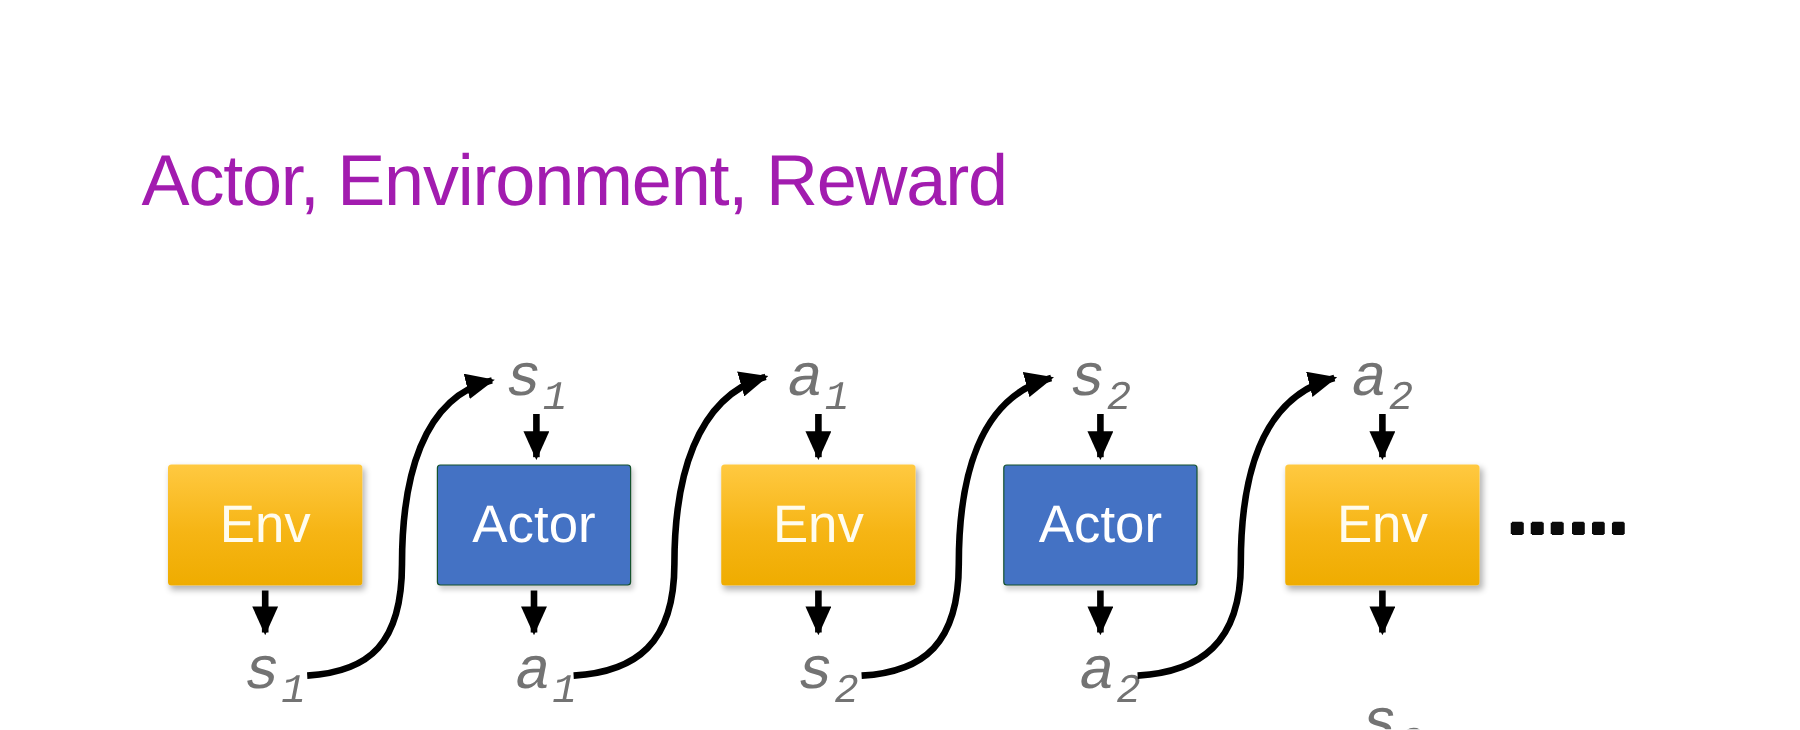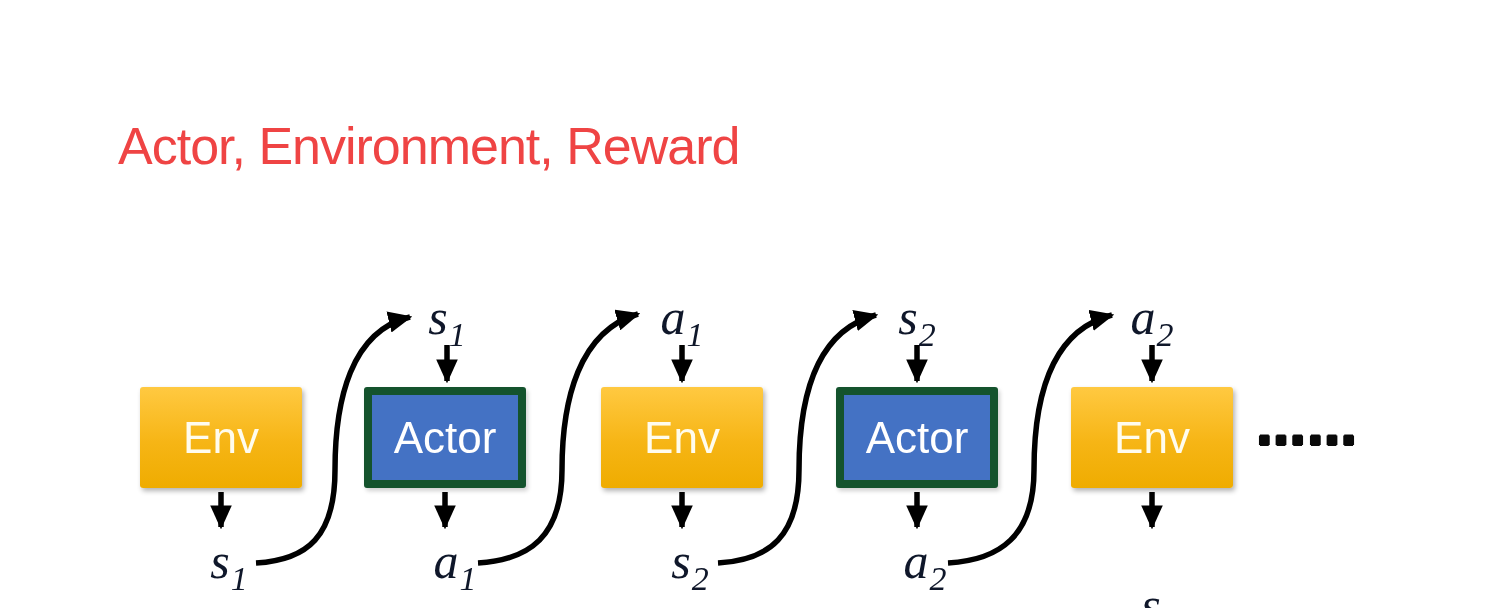--- a/index.html
+++ b/index.html
@@ -12,24 +12,24 @@
     background: #ffffff;
     overflow: hidden;
     font-family: "Liberation Sans", sans-serif;
   }
 
   .slide-title {
     position: absolute;
     left: 118px;
     top: 118px;
     font-family: "Liberation Sans", sans-serif;
-    font-size: 52px;
+    font-size: 60px;
     font-weight: 300;
     letter-spacing: -1px;
-    color: #ef4444;
+    color: #a21caf;
     white-space: nowrap;
     line-height: 1.1;
   }
 
   .box {
     position: absolute;
     top: 387px;
     width: 162px;
     height: 101px;
     display: flex;
@@ -40,38 +40,38 @@
     border-radius: 3px;
   }
   .box.env {
     background: linear-gradient(180deg, #FFC941 0%, #F6B515 55%, #EFAC00 100%);
     color: #FFFCEE;
     box-shadow: 2px 3px 5px rgba(0,0,0,0.30);
     align-items: center;
   }
   .box.actor {
     background: #4472C4;
-    border: 8px solid #14532d;
+    border: 1px solid #14532d;
     color: #ffffff;
     box-shadow: 2px 3px 4px rgba(0,0,0,0.18);
   }
   .box-1 { left: 140px; }
   .box-2 { left: 364px; }
   .box-3 { left: 601px; }
   .box-4 { left: 836px; }
   .box-5 { left: 1071px; }
 
   .mlabel {
     position: absolute;
     transform: translateX(-50%);
-    font-family: Liberation Serif, serif;
+    font-family: Liberation Mono, monospace;
     font-style: italic;
     font-size: 50px;
     line-height: 1;
-    color: #0f172a;
+    color: #737373;
     white-space: nowrap;
   }
   .mlabel .sub {
     display: inline-block;
     font-size: 34px;
     position: relative;
     top: 12px;
     margin-left: 1px;
   }
   .mlabel.row-top { top: 292px; }

